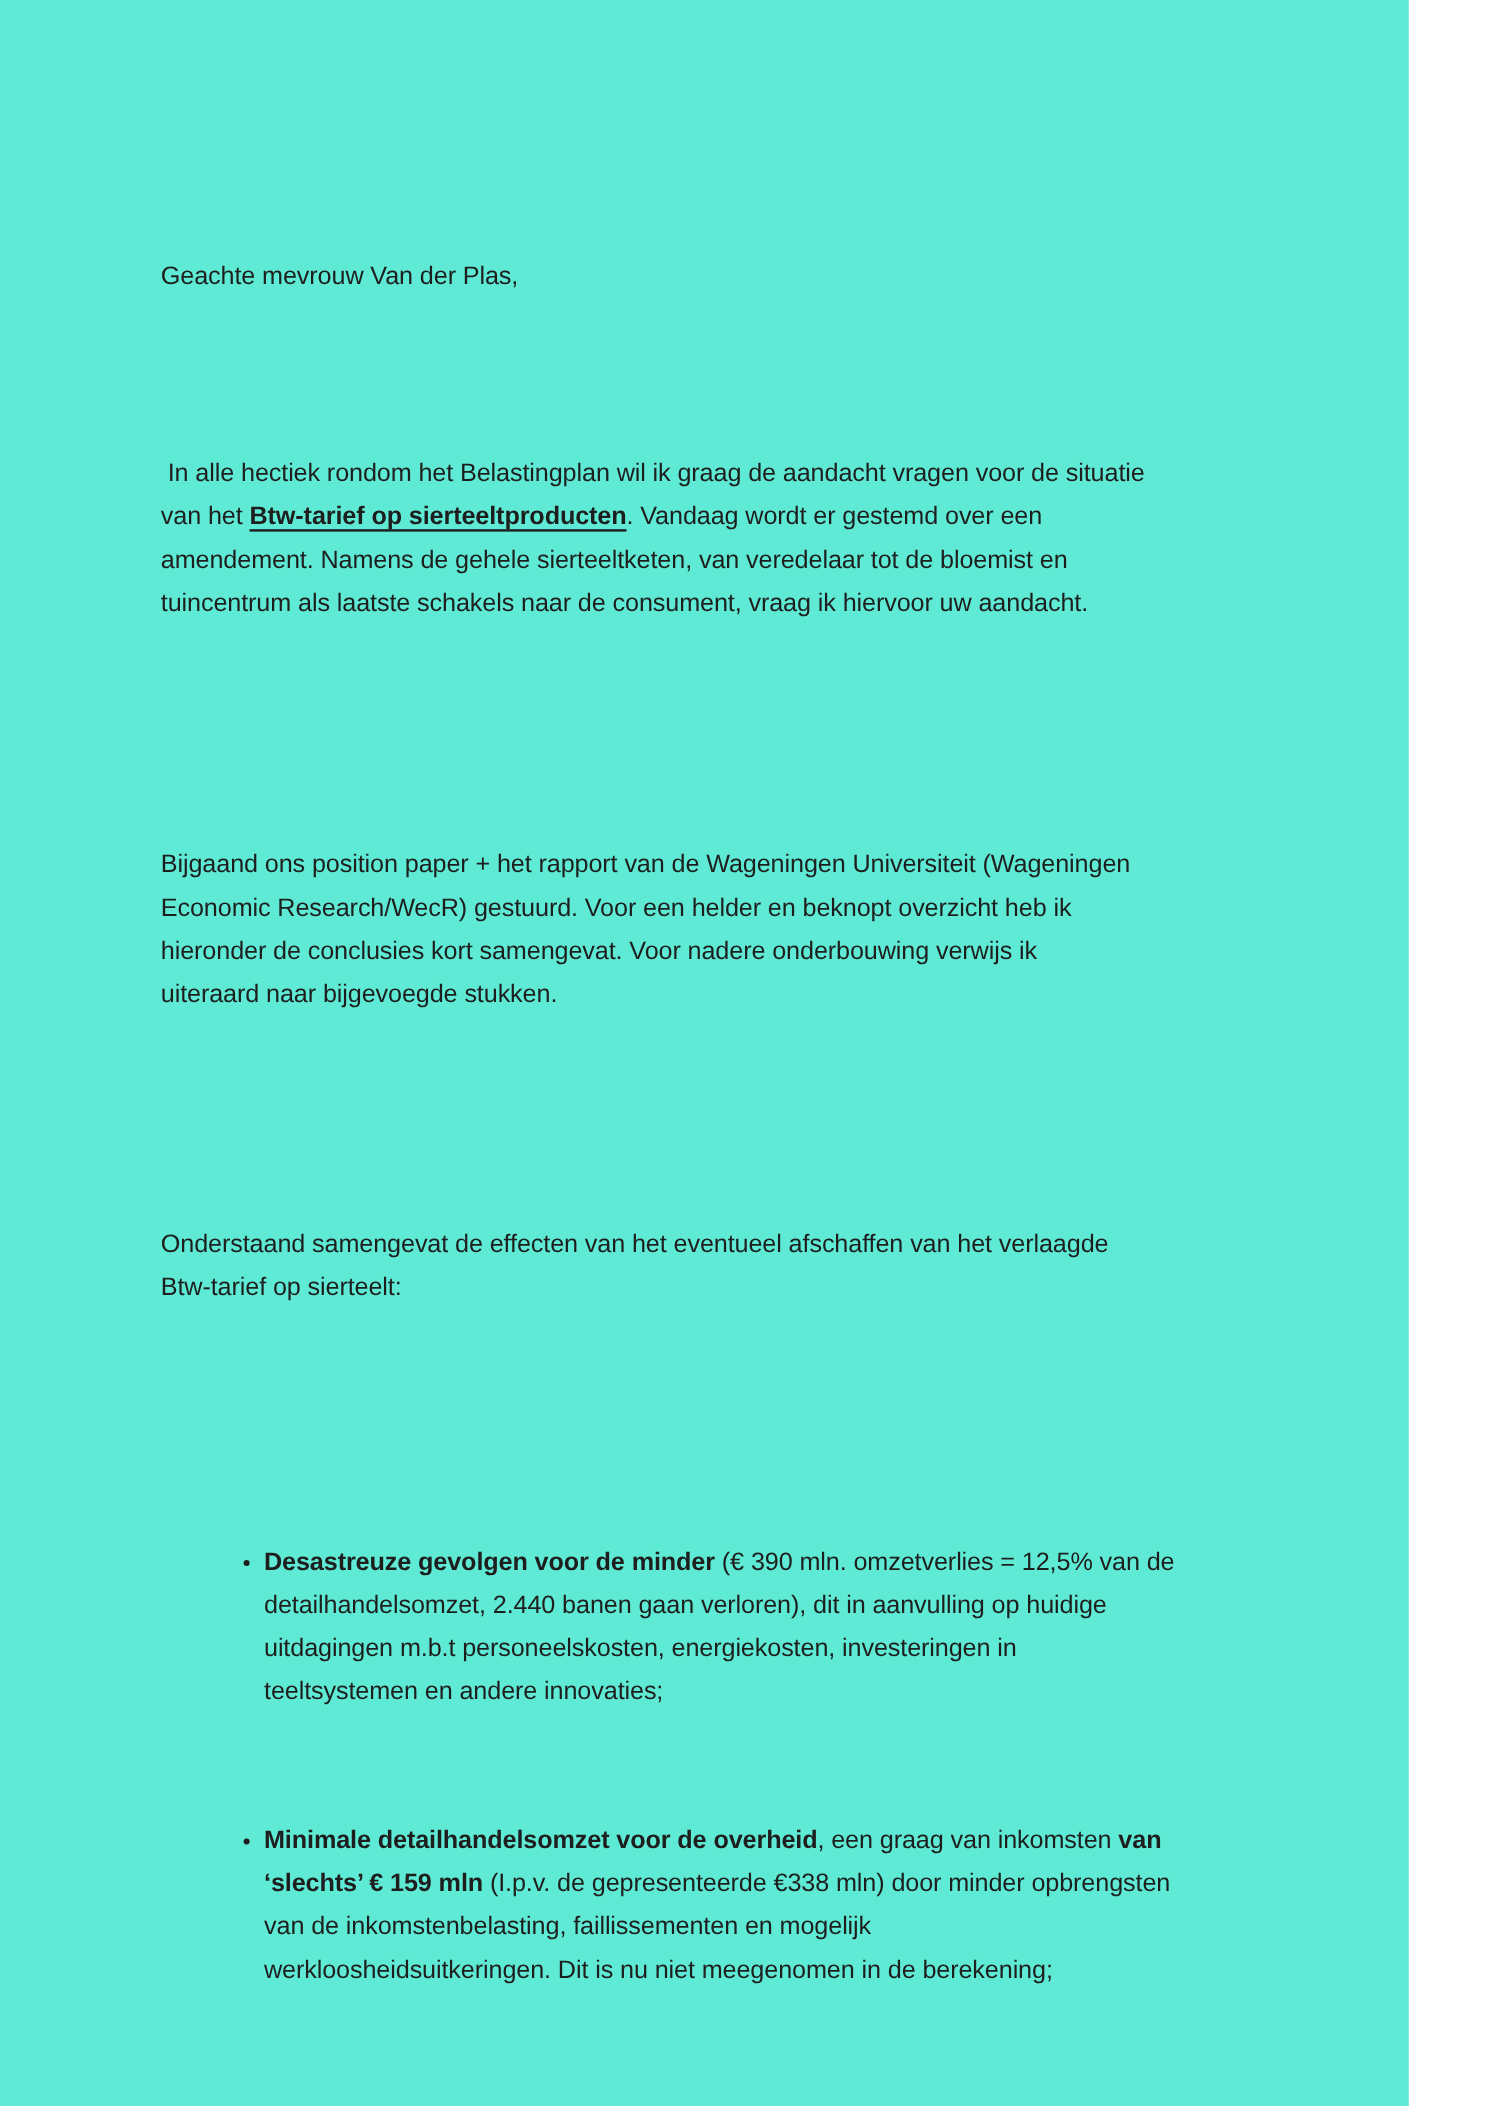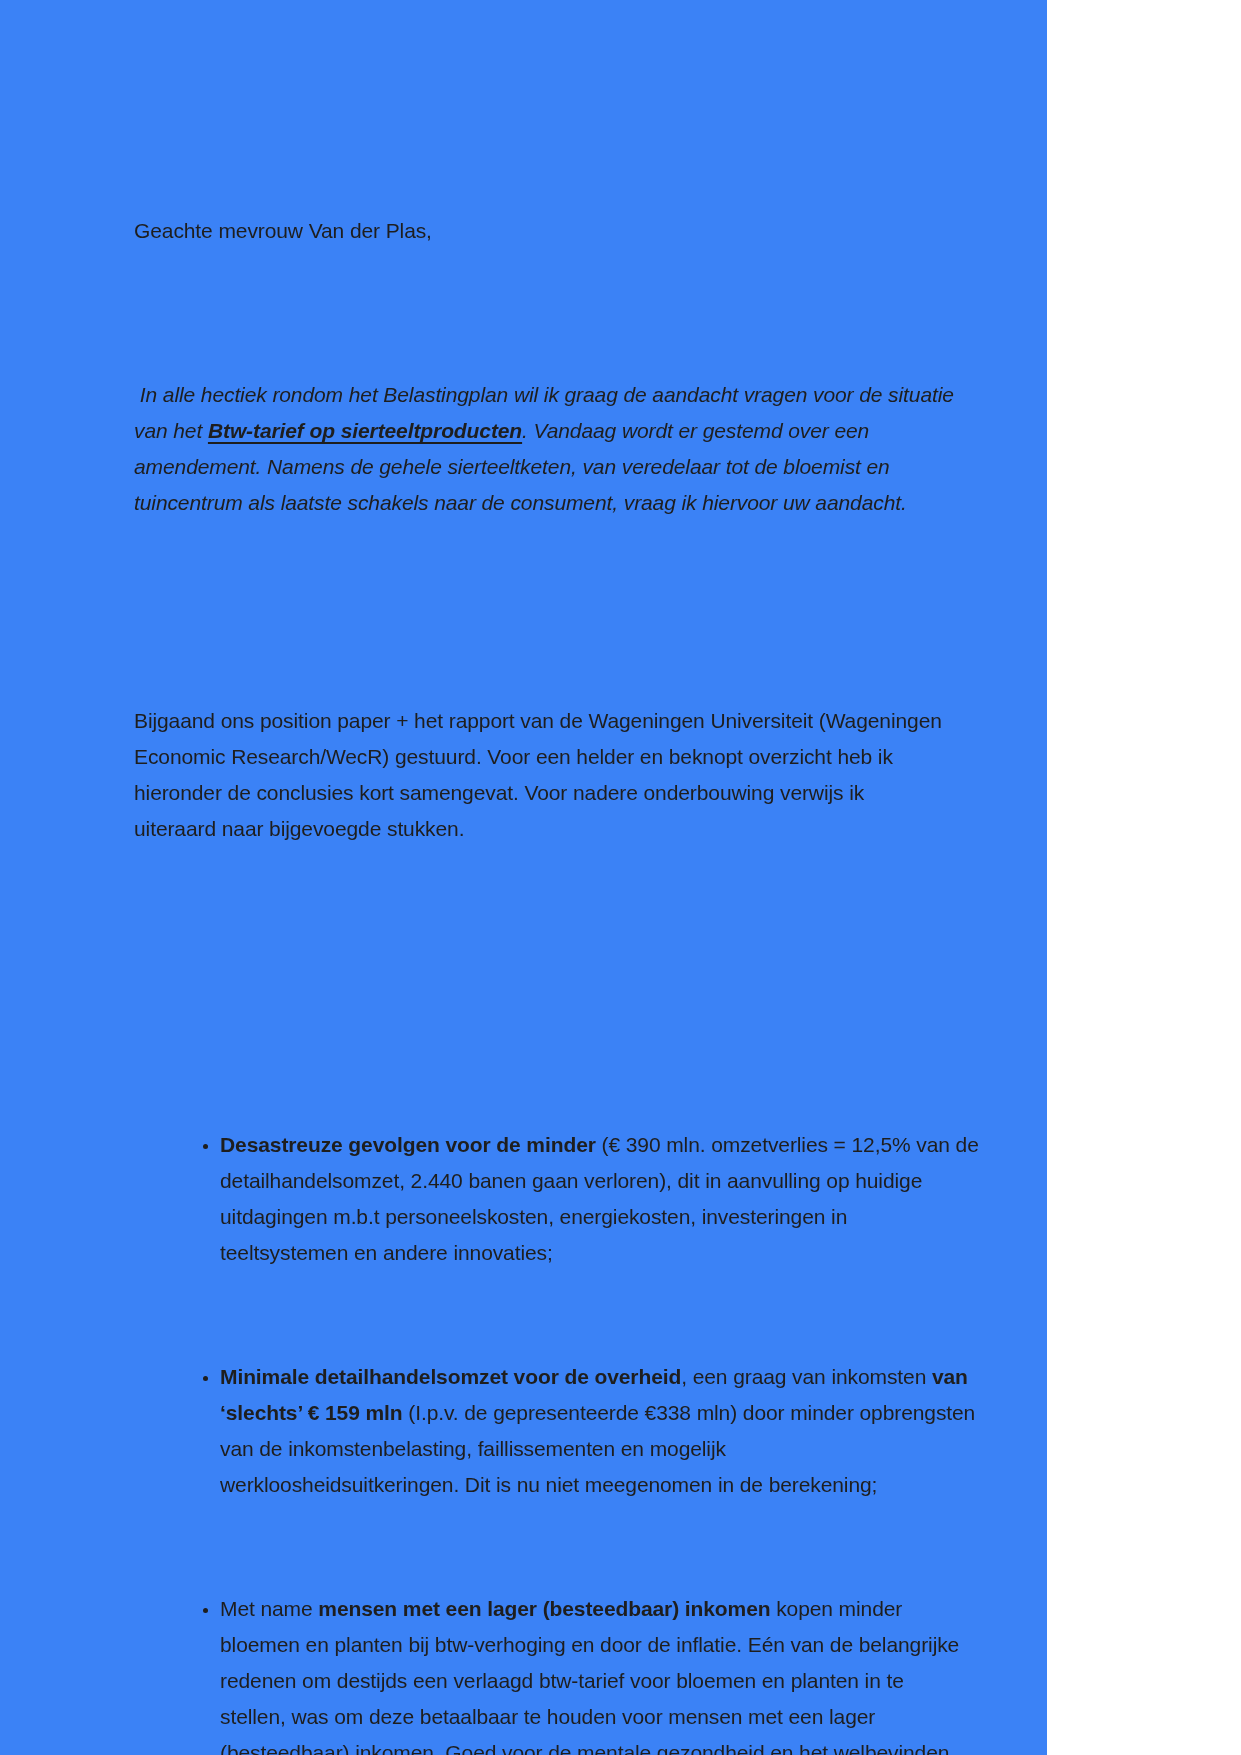--- a/index.html
+++ b/index.html
@@ -2,40 +2,40 @@
 <html lang="nl"><head>
 <meta charset="utf-8">
 <style>
   html, body {
     margin: 0;
     padding: 0;
     background: #ffffff;
   }
   .page {
     position: relative;
-    width: 1047px;
+    width: 1174px;
     height: 1755px;
-    background: #3b82f6;
+    background: #5eead4;
     overflow: hidden;
     font-family: "Liberation Sans", sans-serif;
     color: #1e1e1e;
   }
   .content {
     position: absolute;
     top: 141px;
     left: 134px;
     width: 1010px;
     font-size: 21px;
     line-height: 36px;
     letter-spacing: -0.1px;
     white-space: pre-wrap;
   }
   .content p { margin: 0; }
   .salutation   { margin: 0 0 20px 0 !important; }
-  .intro        { margin: 0 0 74px 0 !important; font-style: italic; }
+  .intro        { margin: 0 0 74px 0 !important; }
   .attachments  { margin: 0 0 64px 0 !important; }
   .summary      { margin: 0 0 13px 0 !important; }
   .bullet-list {
     margin: 0;
     padding: 0 0 0 86px;
     list-style: disc outside;
   }
   .bullet-list li {
     margin: 0 0 16px 0;
     padding-left: 0;
@@ -61,20 +61,22 @@
     <p class="intro"><span> In alle hectiek rondom het Belastingplan wil ik graag de aandacht vragen voor de situatie
 van het </span><span class="run-b run-u">Btw-tarief op sierteeltproducten</span><span>. Vandaag wordt er gestemd over een
 amendement. Namens de gehele sierteeltketen, van veredelaar tot de bloemist en
 tuincentrum als laatste schakels naar de consument, vraag ik hiervoor uw aandacht.</span></p>
 
     <p class="attachments"><span>Bijgaand ons position paper + het rapport van de Wageningen Universiteit (Wageningen
 Economic Research/WecR) gestuurd. Voor een helder en beknopt overzicht heb ik
 hieronder de conclusies kort samengevat. Voor nadere onderbouwing verwijs ik
 uiteraard naar bijgevoegde stukken.</span></p>
 
+    <p class="summary"><span>Onderstaand samengevat de effecten van het eventueel afschaffen van het verlaagde
+Btw-tarief op sierteelt:</span></p>
 
     <ul class="bullet-list">
       <li><span class="run-b">Desastreuze gevolgen voor de minder</span><span> (€ 390 mln. omzetverlies = 12,5% van de
 detailhandelsomzet, 2.440 banen gaan verloren), dit in aanvulling op huidige
 uitdagingen m.b.t personeelskosten, energiekosten, investeringen in
 teeltsystemen en andere innovaties;</span></li>
       <li><span class="run-b">Minimale detailhandelsomzet voor de overheid</span><span>, een graag van inkomsten </span><span class="run-b">van
 ‘slechts’ € 159 mln</span><span> (I.p.v. de gepresenteerde €338 mln) door minder opbrengsten
 van de inkomstenbelasting, faillissementen en mogelijk
 werkloosheidsuitkeringen. Dit is nu niet meegenomen in de berekening;</span></li>

